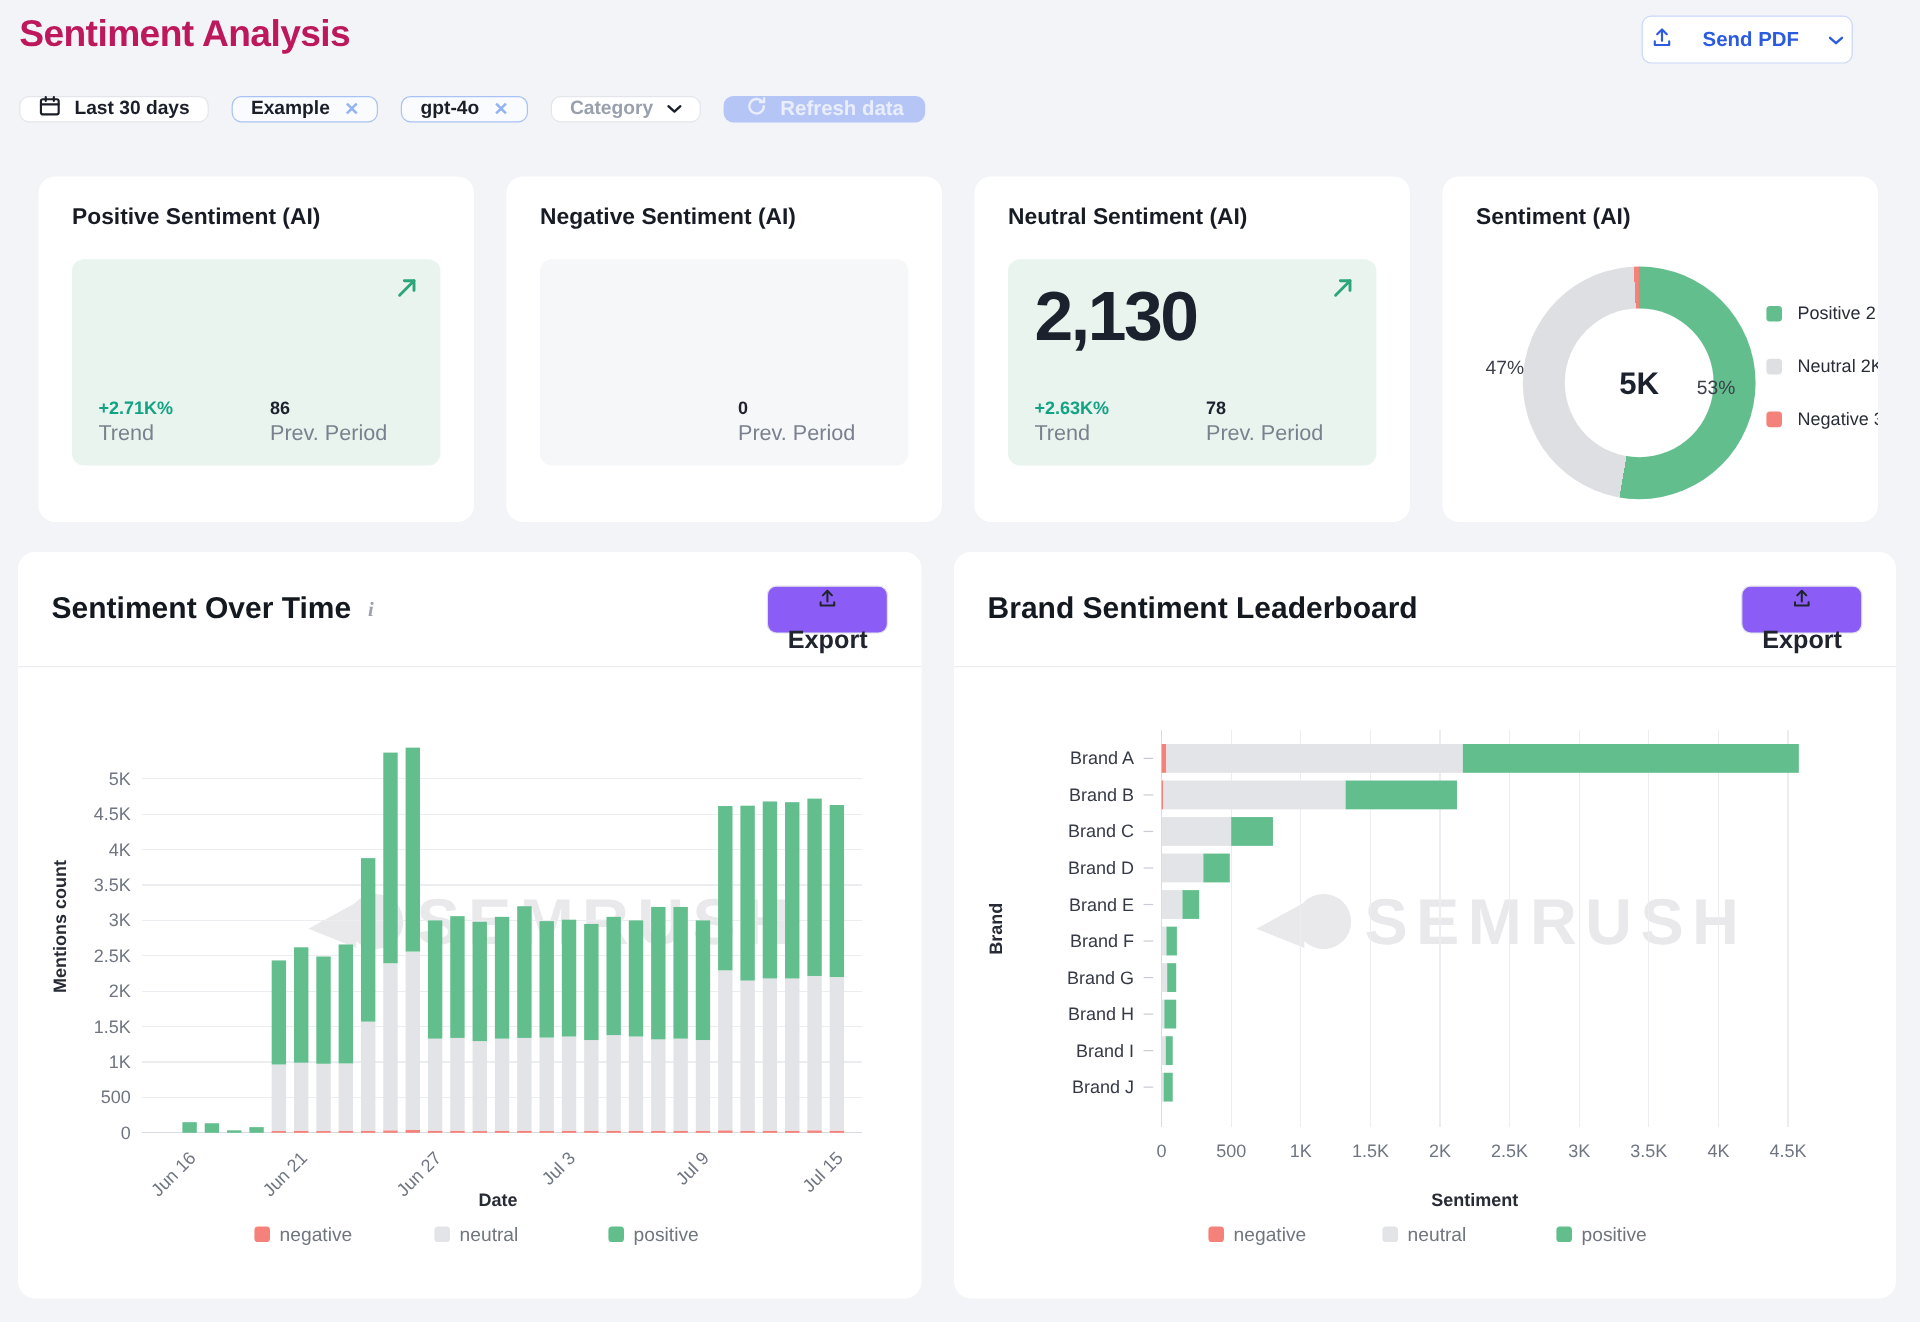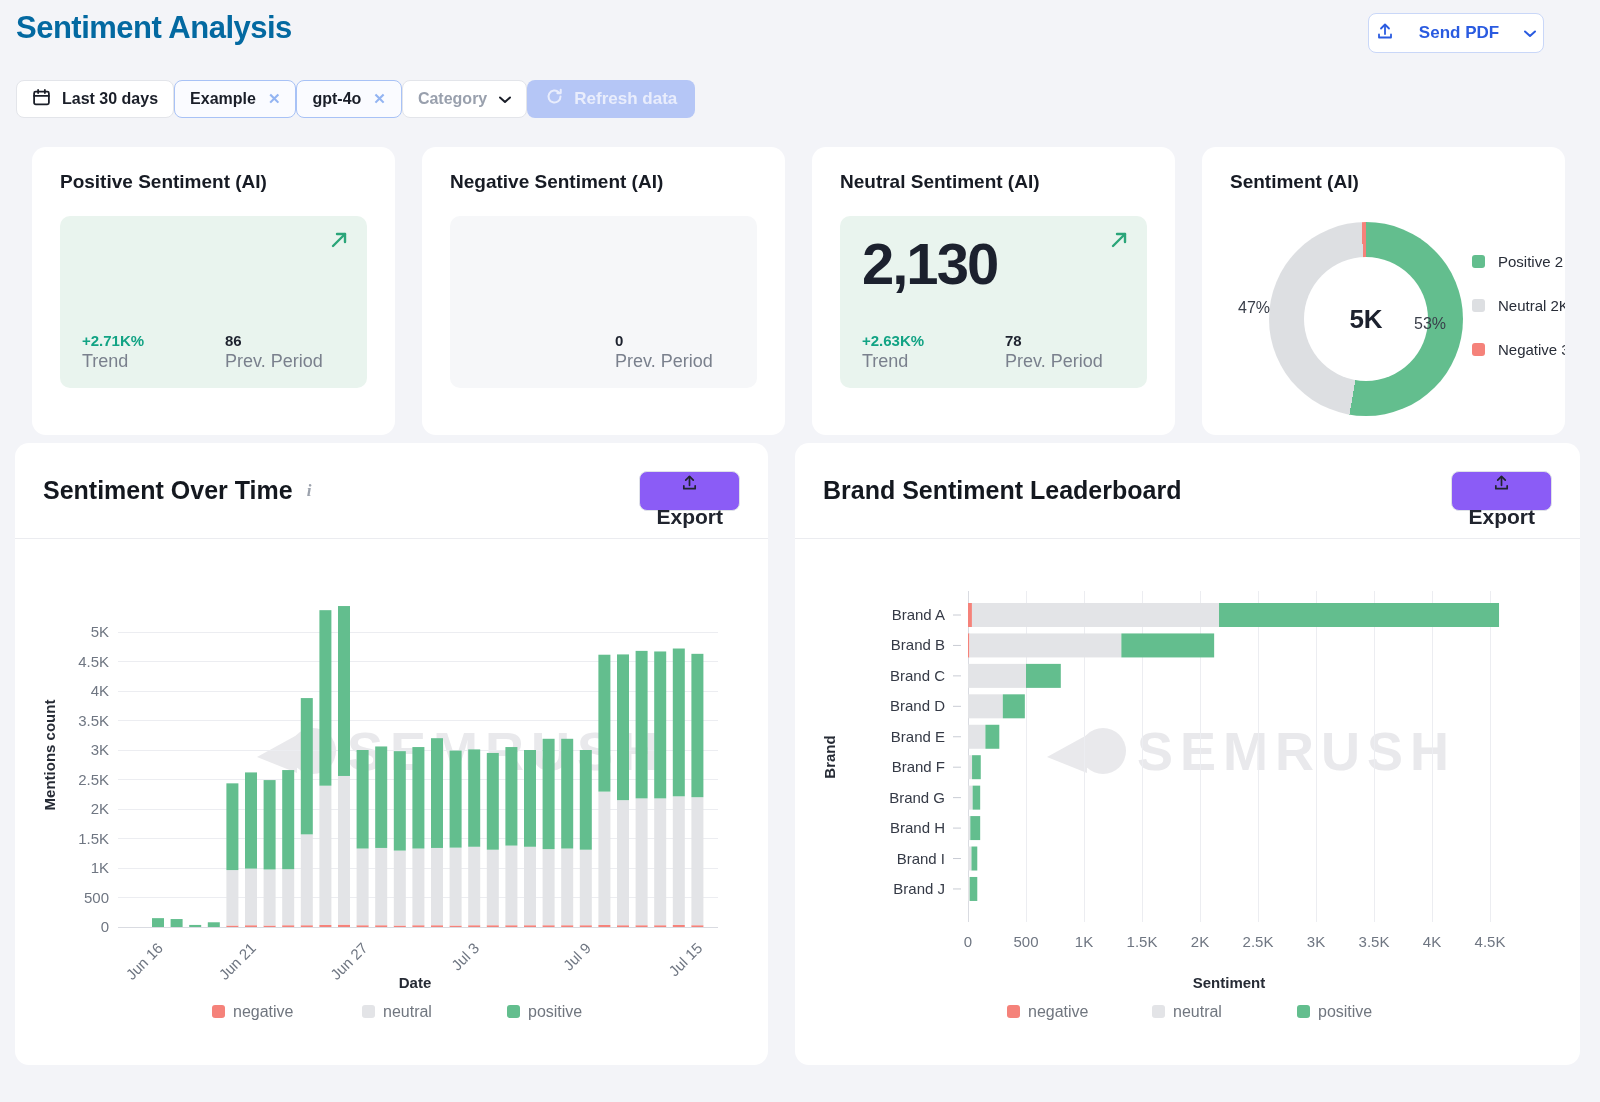--- a/index.html
+++ b/index.html
@@ -1,26 +1,26 @@
 <!DOCTYPE html>
 <html><head>
 <meta charset="utf-8">
 <style>
   * { margin:0; padding:0; box-sizing:border-box; }
   body { font-family:"Liberation Sans", sans-serif; }
   .page { position:relative; width:1600px; height:1102px; background:#F3F4F8; overflow:hidden; }
 
   
-  .page-title { position:absolute; left:16px; top:10px; font-size:31px; font-weight:800; color:#0369a1; letter-spacing:-0.5px; }
+  .page-title { position:absolute; left:16px; top:10px; font-size:31px; font-weight:800; color:#be185d; letter-spacing:-0.5px; }
   .send-pdf { position:absolute; left:1368px; top:13px; width:176px; height:40px; background:#FFFFFF;
     border:1px solid #C9D7F8; border-radius:8px; display:flex; align-items:center; justify-content:center;
     gap:25px; color:#2A5BE0; font-size:17px; font-weight:700; cursor:pointer; }
 
   
-  .filter-bar { position:absolute; left:16px; top:80px; height:38px; display:flex; align-items:stretch; }
+  .filter-bar { position:absolute; left:16px; top:80px; height:22px; display:flex; gap:19px; align-items:stretch; }
   .pill { display:flex; align-items:center; border-radius:8px; padding:0 15px; font-size:16px; background:#fff; }
   .date-pill { border:1px solid #E3E5EA; gap:11px; font-weight:700; color:#1A1E28; }
   .chip { border:1px solid #A8C2F6; background:#FAFBFF; gap:12px; font-weight:600; color:#1A1E28; }
   .chip .x { color:#93B4F2; font-size:15px; font-weight:700; cursor:pointer; }
   .category-pill { border:1px solid #E3E5EA; gap:12px; font-weight:600; color:#99A0AD; cursor:pointer; }
   .refresh-btn { display:flex; align-items:center; gap:10px; background:#B5C6F6; border:none; border-radius:8px;
     padding:0 18px; color:#E9EDFC; font-size:17px; font-weight:700; }
 
   
   .kpi-row { position:absolute; left:32px; top:147px; display:flex; gap:27px; }
@@ -45,21 +45,21 @@
   .donut-center { font-size:26px; font-weight:800; color:#1C212E; }
   .pct { position:absolute; font-size:16px; color:#3A3F4A; }
   .pct-left { left:36px; top:152px; }
   .pct-right { left:212px; top:168px; }
   .donut-legend { position:absolute; left:270px; top:106px; display:flex; flex-direction:column; gap:27px; }
   .dl-row { display:flex; align-items:center; gap:13px; white-space:nowrap; }
   .sq { width:13px; height:13px; border-radius:3px; flex:0 0 13px; }
   .dl-label { font-size:15px; color:#282D38; }
 
   
-  .chart-card { position:absolute; top:443px; background:#fff; border-radius:14px; }
+  .chart-card { position:absolute; top:460px; background:#fff; border-radius:14px; }
   .card-left { left:15px; width:753px; height:622px; }
   .card-right { left:795px; width:785px; height:622px; }
   .chart-header { height:96px; border-bottom:1px solid #EBECF0; display:flex; align-items:center; padding:0 28px; }
   .chart-header h2 { font-size:25px; font-weight:800; color:#14181F; }
   .info-i { margin-left:14px; font-size:17px; font-weight:700; font-style:italic; color:#9CA2AD; font-family:"Liberation Serif", serif; }
   .export-btn { margin-left:auto; height:40px; padding:0 16px; background:#8b5cf6; border:1px solid #DFE2E8;
     border-radius:8px; display:flex; align-items:center; gap:9px; font-size:21px; font-weight:700; color:#20242E; cursor:pointer;flex-direction:column; }
   svg.chart { display:block; }
 </style>
 </head>

